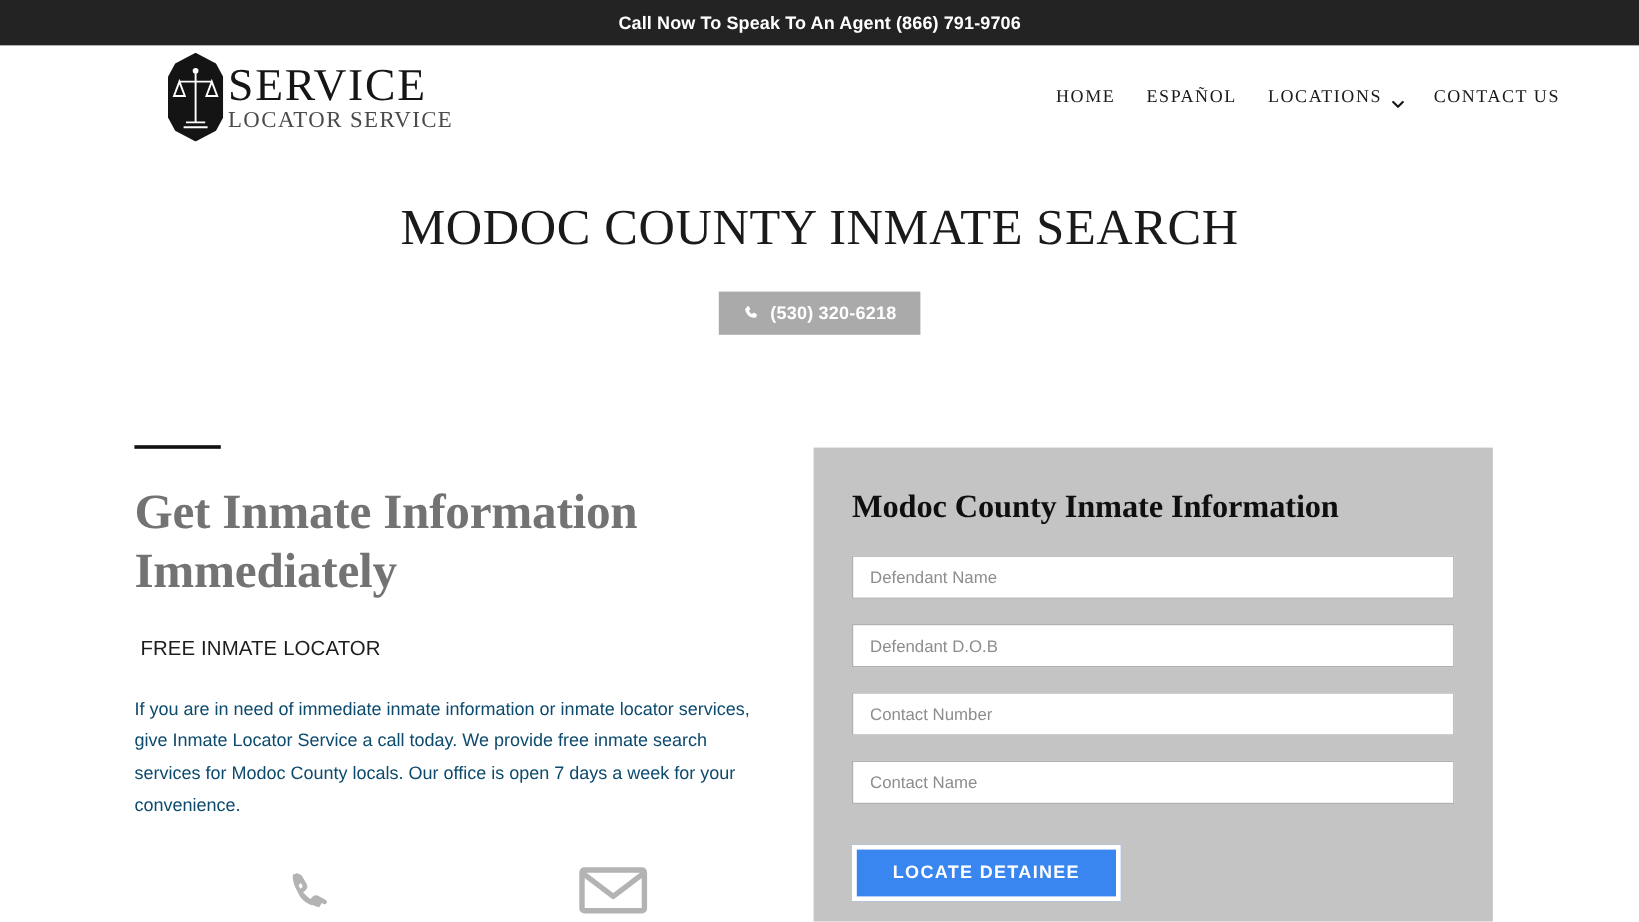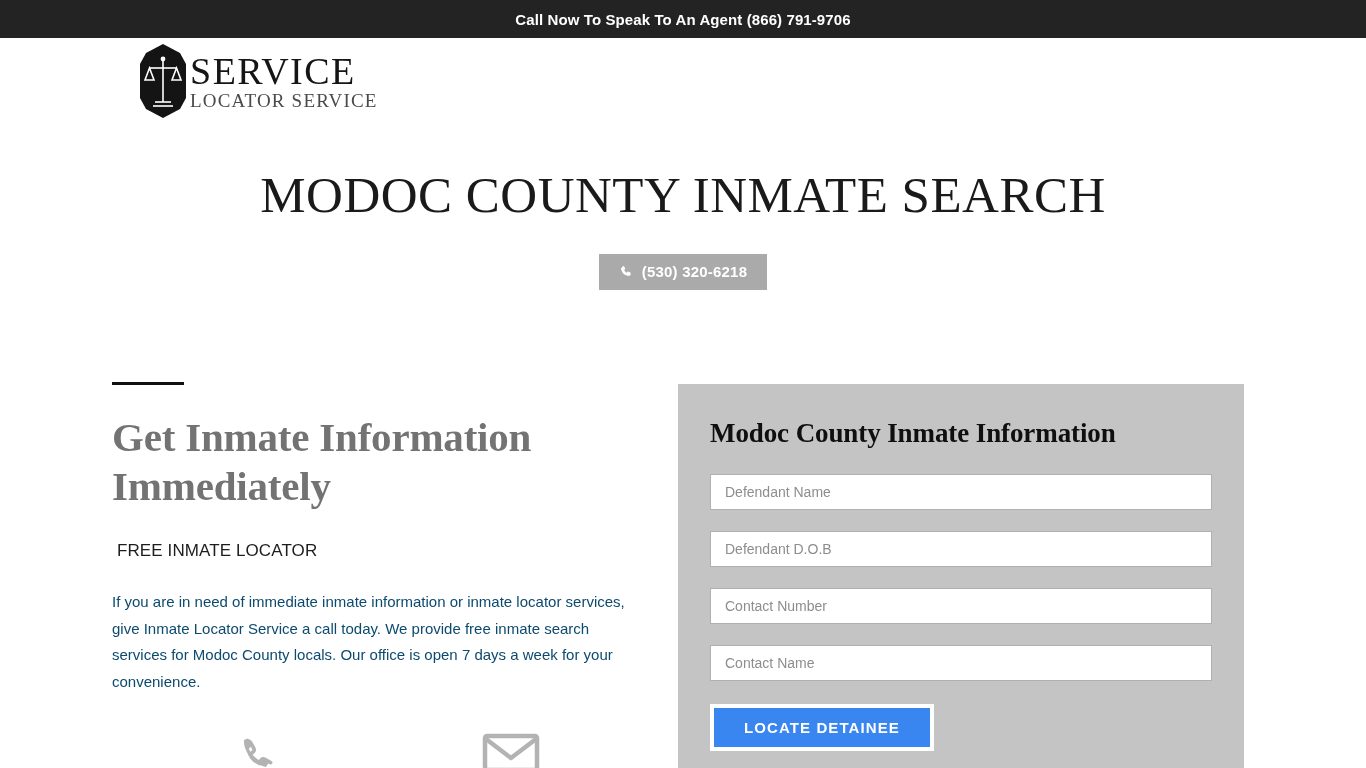--- a/index.html
+++ b/index.html
@@ -85,21 +85,21 @@
   }
 
   
   .hero {
     padding-top: 42px;
     text-align: center;
     background: #ffffff;
   }
   .hero-title {
     font-family: "Liberation Serif", serif;
-    font-size: 51px;
+    font-size: 42px;
     font-weight: 400;
     color: #1a1a1a;
     letter-spacing: .5px;
     line-height: 1.15;
   }
   .hero-cta-wrap { margin-top: 29px; display: flex; justify-content: center; }
   .hero-cta {
     background: #aaaaaa;
     color: #ffffff;
     border: none;
@@ -206,21 +206,21 @@
     background: #3a86f0;
     border: 4px solid #ffffff;
     color: #ffffff;
     font-family: "Liberation Sans", sans-serif;
     font-size: 15px;
     font-weight: 700;
     letter-spacing: 1.1px;
     padding: 11px 30px;
     cursor: pointer;
     display: inline-block;
-    margin-top: 2px;
+    margin-top: 13px;
   }
 </style>
 </head>
 <body>
 
 <div class="announce-bar">
   <span class="announce-text">Call Now To Speak To An Agent (866) 791-9706</span>
 </div>
 
 <header class="site-header">
@@ -240,20 +240,39 @@
         </g>
         <circle cx="23" cy="15" r="2.4" fill="#ffffff"></circle>
       </svg>
     </span>
     <span class="brand-wordmark">
       <span class="brand-line1">SERVICE</span>
       <span class="brand-line2">LOCATOR SERVICE</span>
     </span>
   </a>
 
+  <nav class="main-nav">
+    <a class="nav-link" href="#">
+      <span>HOME</span>
+    </a>
+    <a class="nav-link" href="#">
+      <span>ESPAÑOL</span>
+    </a>
+    <a class="nav-link" href="#">
+      <span>LOCATIONS</span>
+      <span class="chevron-down">
+        <svg viewBox="0 0 10 6" width="10" height="6" xmlns="http://www.w3.org/2000/svg">
+          <path d="M1 1 L5 5 L9 1" stroke="#1a1a1a" stroke-width="1.8" fill="none" stroke-linecap="round" stroke-linejoin="round"></path>
+        </svg>
+      </span>
+    </a>
+    <a class="nav-link" href="#">
+      <span>CONTACT US</span>
+    </a>
+  </nav>
 
 </header>
 
 <section class="hero">
   <h1 class="hero-title">MODOC COUNTY INMATE SEARCH</h1>
 
   <div class="hero-cta-wrap">
     <a class="hero-cta" href="#">
       <span class="phone-glyph">
         <svg viewBox="0 0 16 16" width="14" height="14" xmlns="http://www.w3.org/2000/svg">

